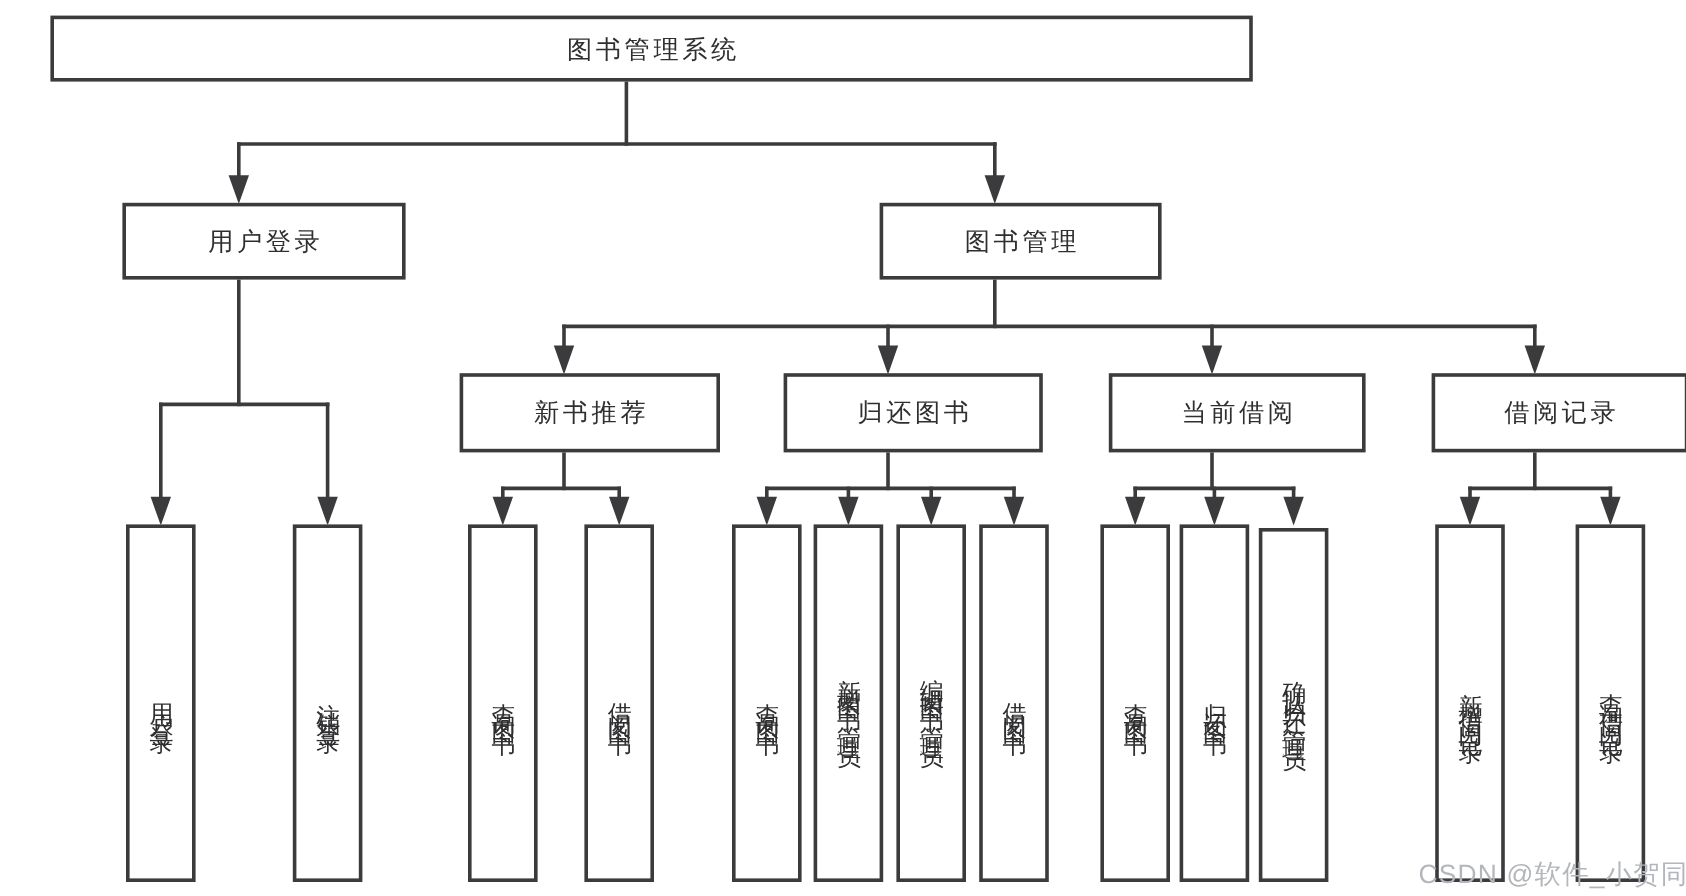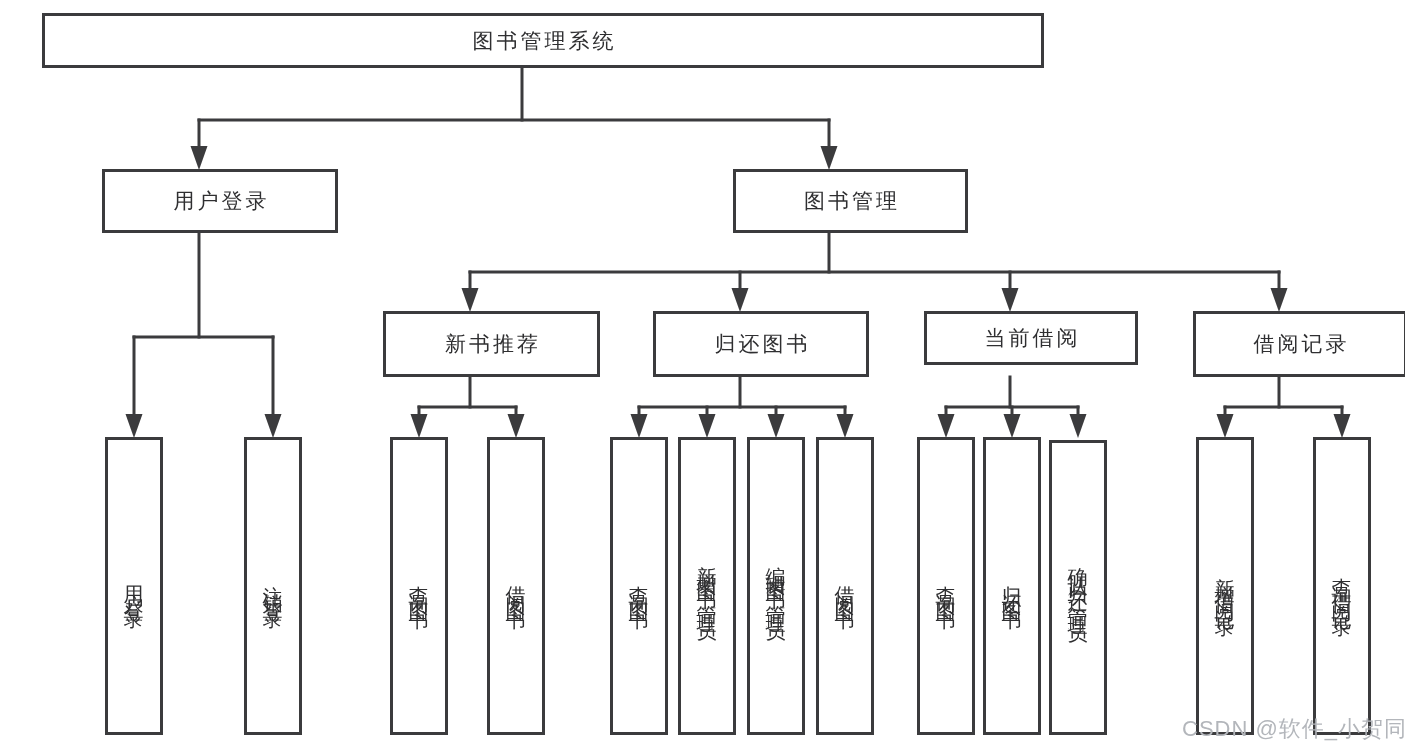--- a/index.html
+++ b/index.html
@@ -128,21 +128,21 @@
     <polygon points="1333.5,414 1350.5,414 1342,438"></polygon>
   </svg>
 
   <div class="node h" style="left:21px; top:13px; width:1002px; height:55px;">图书管理系统</div>
 
   <div class="node h" style="left:81px; top:169px; width:236px; height:64px;">用户登录</div>
   <div class="node h" style="left:712px; top:169px; width:235px; height:64px;">图书管理</div>
 
   <div class="node h" style="left:362px; top:311px; width:217px; height:66px;">新书推荐</div>
   <div class="node h" style="left:632px; top:311px; width:216px; height:66px;">归还图书</div>
-  <div class="node h" style="left:903px; top:311px; width:214px; height:54px;">当前借阅</div>
+  <div class="node h" style="left:903px; top:311px; width:214px; height:66px;">当前借阅</div>
   <div class="node h" style="left:1172px; top:311px; width:214px; height:66px;">借阅记录</div>
 
   <div class="node v" style="left:105px; top:437px; width:58px; height:298px;">用户登录</div>
   <div class="node v" style="left:244px; top:437px; width:58px; height:298px;">注销登录</div>
 
   <div class="node v" style="left:390px; top:437px; width:58px; height:298px;">查询图书</div>
   <div class="node v" style="left:487px; top:437px; width:58px; height:298px;">借阅图书</div>
 
   <div class="node v" style="left:610px; top:437px; width:58px; height:298px;">查询图书</div>
   <div class="node v" style="left:678px; top:437px; width:58px; height:298px;">新增图书（管理员）</div>

